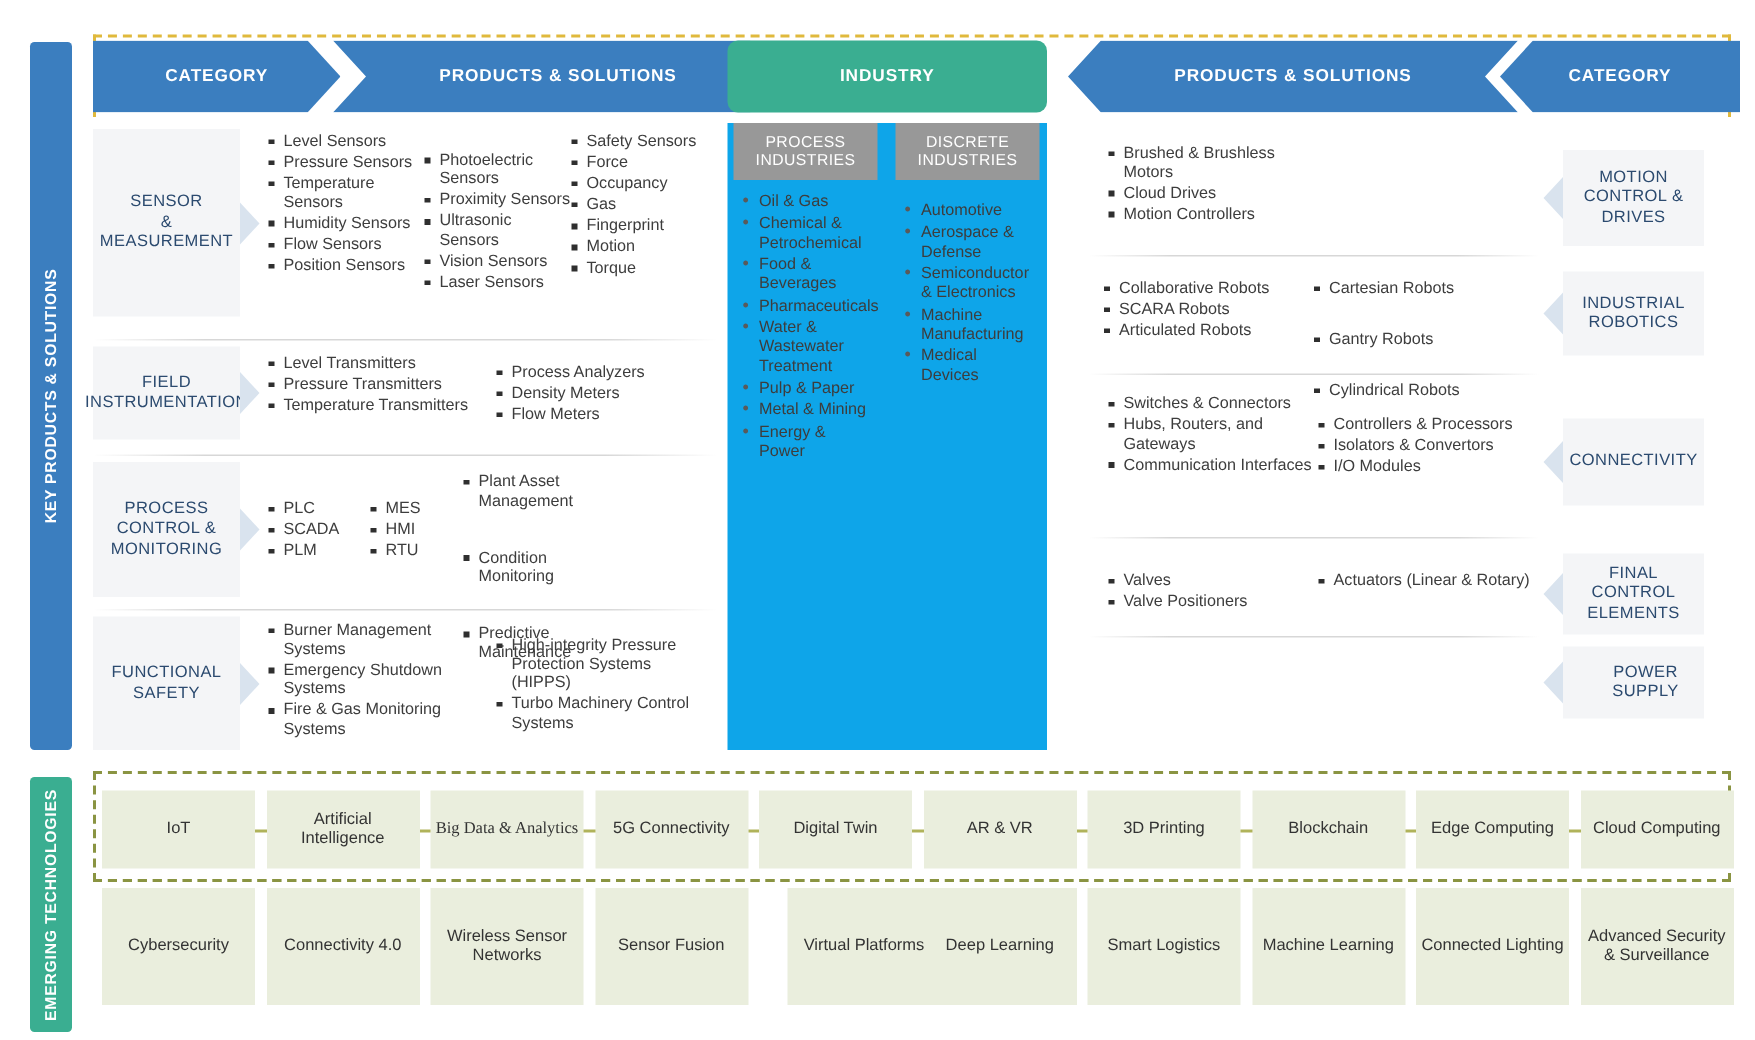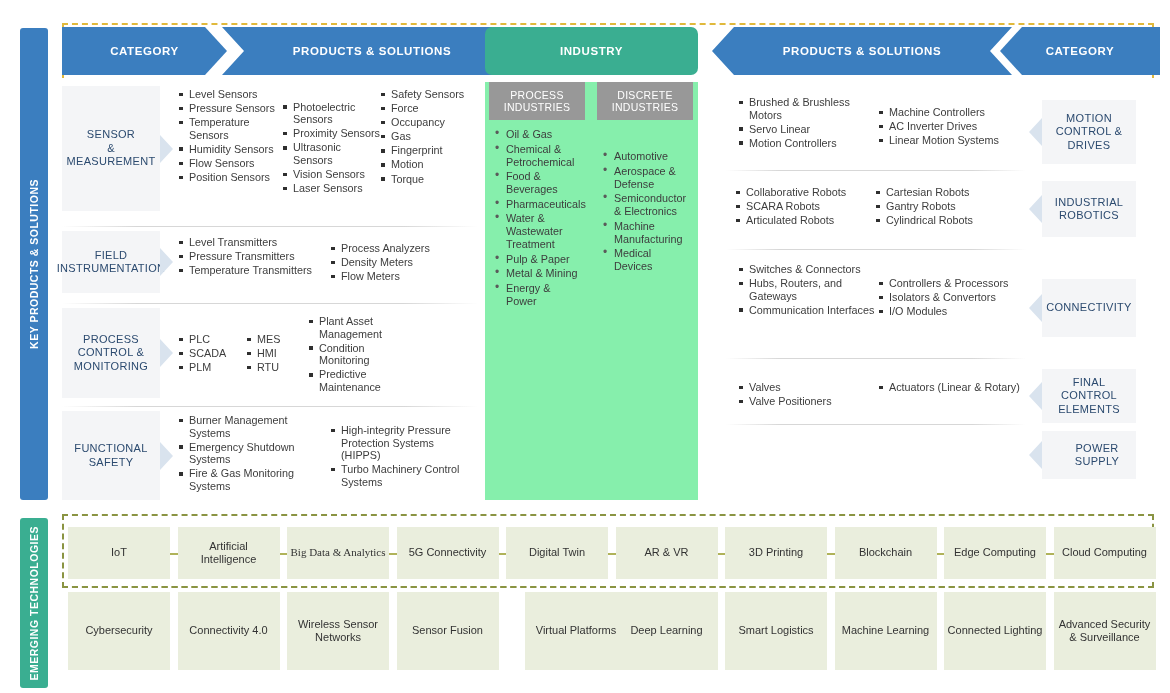--- a/index.html
+++ b/index.html
@@ -65,21 +65,21 @@
   ul.dot li { position:relative; padding-left:11px; font-size:10.8px;
              line-height:13px; color:#3d3d3d; margin-bottom:1.5px; }
   ul.dot li::before { content:"\2022"; position:absolute; left:0px; top:-1px;
              font-size:12px; color:#5a5a5a; }
 
   .sep { position:absolute; height:1px;
          background:linear-gradient(to right,#ffffff,#d7d7d7 18%,#d7d7d7 82%,#ffffff); }
 
   
   #industry-panel { position:absolute; left:485px; top:82px; width:213px; height:418px;
-                    background:#86efac; }
+                    background:#0ea5e9; }
   .ind-col { position:absolute; top:0; width:96px; }
   .ind-head { height:38px; background:#989898; color:#ffffff; font-size:10.5px;
               font-weight:normal; display:flex; align-items:center; justify-content:center;
               text-align:center; line-height:12.5px; letter-spacing:.3px; }
   .ind-body { padding:8px 4px 0 6px; }
 
   
   .et { position:absolute; background:#eaeedd; display:flex;
         align-items:center; justify-content:center; text-align:center;
         font-size:11px; line-height:13.5px; color:#333333; padding:3px; }
@@ -177,21 +177,21 @@
     <ul class="sq col" style="width:68px;">
       <li>PLC</li>
       <li>SCADA</li>
       <li>PLM</li>
     </ul>
     <ul class="sq col" style="width:62px;">
       <li>MES</li>
       <li>HMI</li>
       <li>RTU</li>
     </ul>
-    <ul class="sq col" style="width:96px; margin-top:-18px;">
+    <ul class="sq col" style="width:96px; margin-top:-18px;gap:24px;">
       <li>Plant Asset Management</li>
       <li>Condition Monitoring</li>
       <li>Predictive Maintenance</li>
     </ul>
   </div>
   <div class="sep" style="left:62px; top:406px; width:416px;"></div>
 
   <div class="cat-box left" style="left:62px; top:411px; width:98px; height:89px;">
     <div class="tri"></div>
     <div class="lbl">FUNCTIONAL<br>SAFETY</div>
@@ -217,59 +217,54 @@
         <li>Food &amp; Beverages</li>
         <li>Pharmaceuticals</li>
         <li>Water &amp; Wastewater Treatment</li>
         <li>Pulp &amp; Paper</li>
         <li>Metal &amp; Mining</li>
         <li>Energy &amp; Power</li>
       </ul>
     </div>
     <div class="ind-col" style="left:112px;">
       <div class="ind-head">DISCRETE INDUSTRIES</div>
-      <ul class="dot ind-body" style="padding-top:30px;">
+      <ul class="dot ind-body" style="padding-top:14px;">
         <li>Automotive</li>
         <li>Aerospace &amp; Defense</li>
         <li>Semiconductor &amp; Electronics</li>
         <li>Machine Manufacturing</li>
         <li>Medical Devices</li>
       </ul>
     </div>
   </div>
 
   <div class="cat-box right" style="left:1042px; top:100px; width:94px; height:64px;">
     <div class="tri"></div>
     <div class="lbl">MOTION<br>CONTROL &amp;<br>DRIVES</div>
   </div>
   <div class="cell" style="left:738px; top:96px; width:290px;">
     <ul class="sq col" style="width:140px;">
       <li>Brushed &amp; Brushless Motors</li>
-      <li>Servo Linear</li>
+      <li>Cloud Drives</li>
       <li>Motion Controllers</li>
-    </ul>
-    <ul class="sq col" style="width:145px; padding-top:10px;">
-      <li>Machine Controllers</li>
-      <li>AC Inverter Drives</li>
-      <li>Linear Motion Systems</li>
     </ul>
   </div>
   <div class="sep" style="left:726px; top:170px; width:300px;"></div>
 
   <div class="cat-box right" style="left:1042px; top:181px; width:94px; height:56px;">
     <div class="tri"></div>
     <div class="lbl">INDUSTRIAL<br>ROBOTICS</div>
   </div>
   <div class="cell" style="left:735px; top:186px; width:290px;">
     <ul class="sq col" style="width:140px;">
       <li>Collaborative Robots</li>
       <li>SCARA Robots</li>
       <li>Articulated Robots</li>
     </ul>
-    <ul class="sq col" style="width:145px;">
+    <ul class="sq col" style="width:145px;gap:20px;">
       <li>Cartesian Robots</li>
       <li>Gantry Robots</li>
       <li>Cylindrical Robots</li>
     </ul>
   </div>
   <div class="sep" style="left:726px; top:249px; width:300px;"></div>
 
   <div class="cat-box right" style="left:1042px; top:279px; width:94px; height:58px;">
     <div class="tri"></div>
     <div class="lbl">CONNECTIVITY</div>

